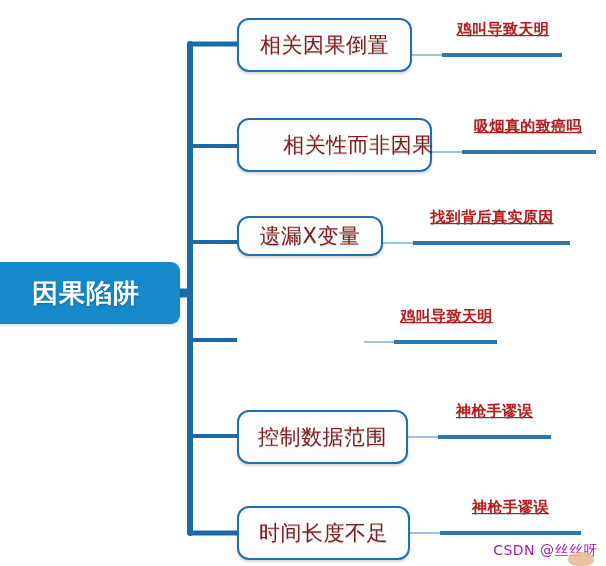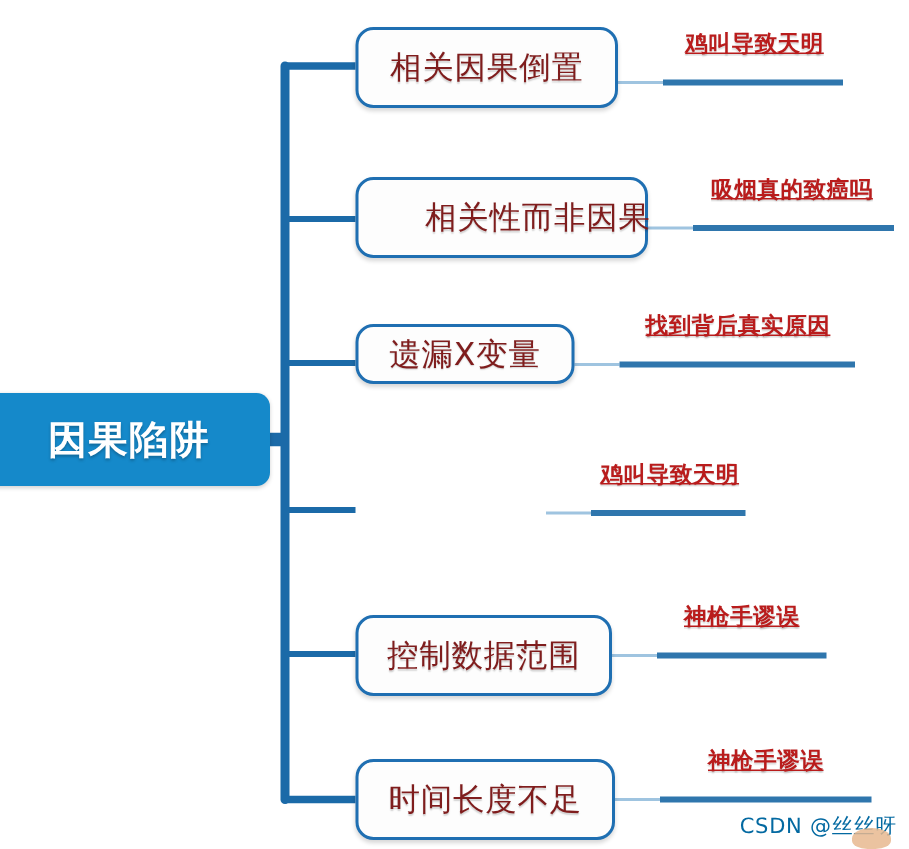--- a/index.html
+++ b/index.html
@@ -63,21 +63,21 @@
     letter-spacing:.4px;
     text-shadow:0 1px 1px rgba(0,0,0,.15);
     text-align:center;
     text-decoration:underline;
   }
 
   
   .watermark{
     position:absolute;
     right:8px; bottom:6px;
-    color:#0369a1;
+    color:#a21caf;
     font-size:14px;
     letter-spacing:.5px;
     white-space:nowrap;
     margin-top:36px;
   }
   .wm-blob{
     position:absolute;
     right:4px; bottom:-6px;
     width:26px;height:14px;
     background:#e8b98f;

